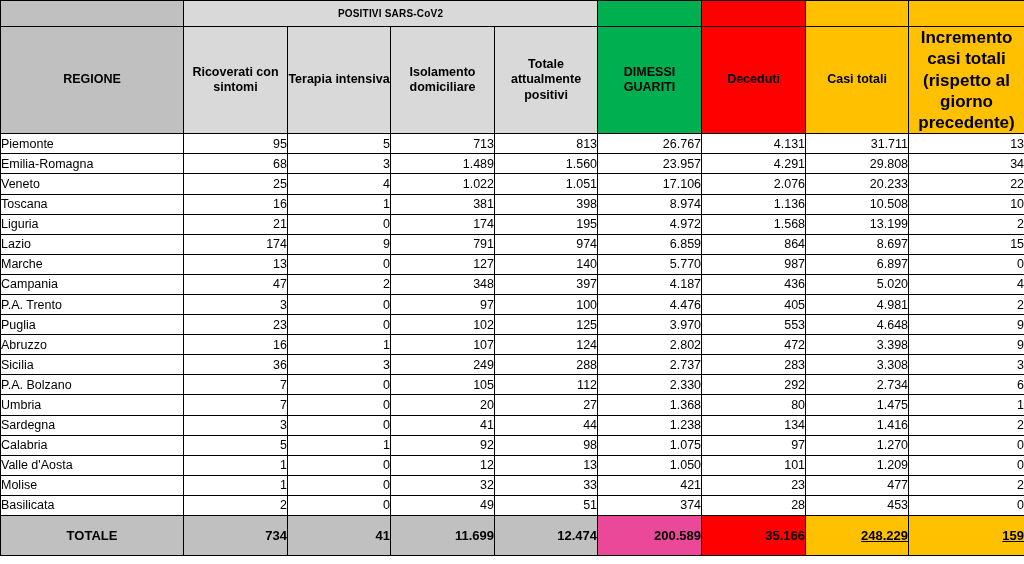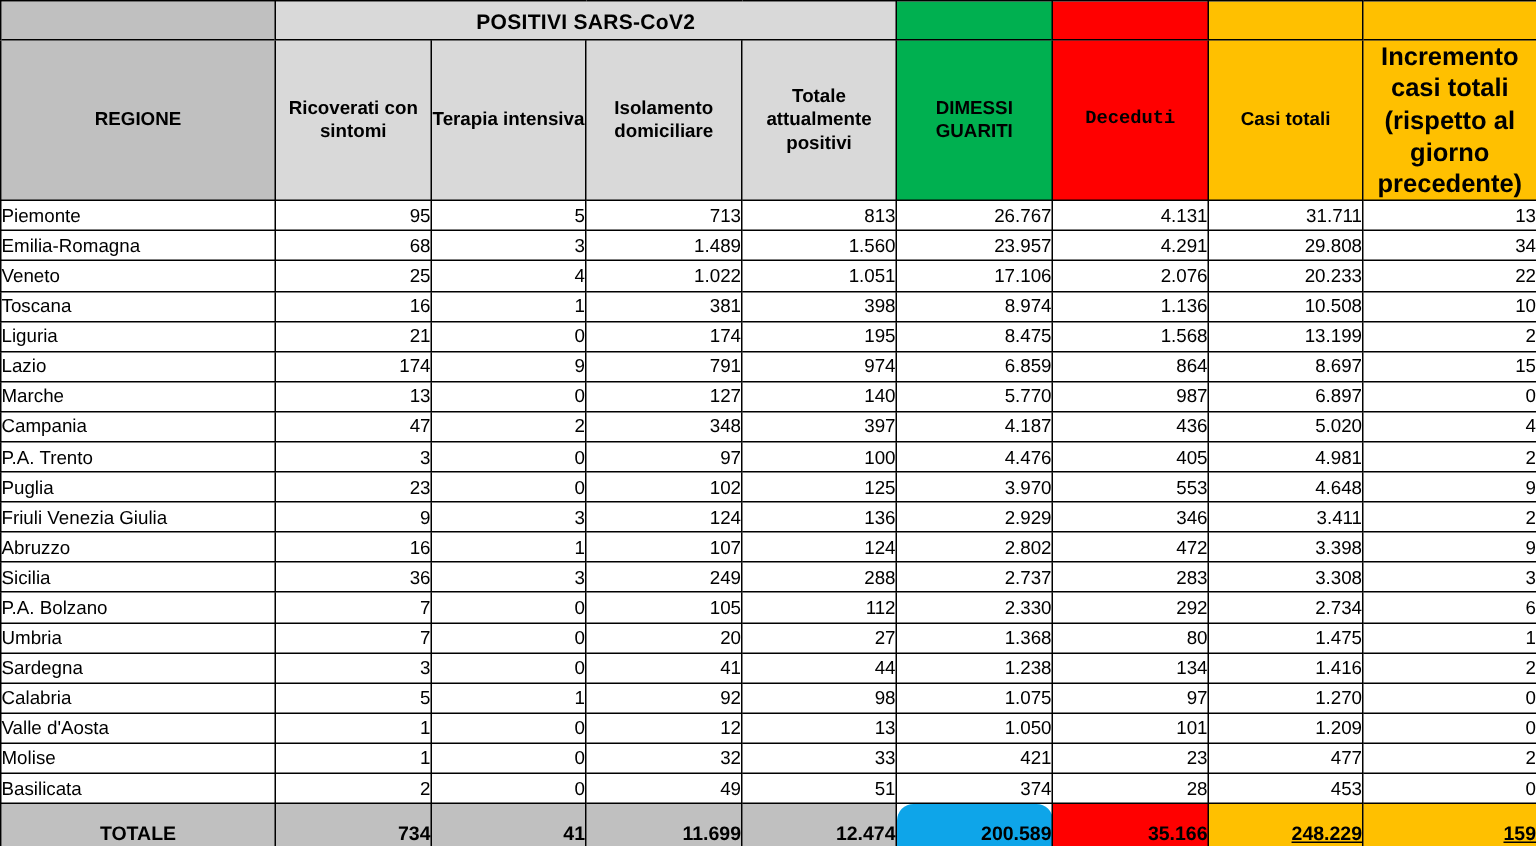--- a/index.html
+++ b/index.html
@@ -38,21 +38,21 @@
 
   
   .grp-empty {
     background: #c0c0c0;
     border-bottom: none !important;
   }
   .grp-positivi {
     background: #d9d9d9;
     text-align: center;
     font-weight: bold;
-    font-size: 14px;
+    font-size: 10px;
     height: 26px;
     vertical-align: middle;
     letter-spacing: 0.2px;
   }
   .grp-dimessi, .grp-dec, .grp-casi, .grp-incr {
     border-bottom: none !important;
   }
 
   
   th.head {
@@ -73,21 +73,20 @@
   }
   th.h-green {
     background: #00b050;
     color: #000;
     height: 86px;
   }
   th.h-red {
     background: #ff0000;
     color: #000;
     height: 86px;
-    font-family: Liberation Mono, monospace;
   }
   th.h-yellow {
     background: #ffc000;
     color: #000;
     height: 86px;
   }
   th.h-yellow-small {
     background: #ffc000;
     color: #000;
     height: 86px;
@@ -121,24 +120,23 @@
   td.tot-label {
     background: #c0c0c0;
     text-align: center;
   }
   td.tot-gray {
     background: #c0c0c0;
     text-align: right;
     padding-right: 6px;
   }
   td.tot-green {
-    background: #0ea5e9;
+    background: #ec4899;
     text-align: right;
     padding-right: 6px;
-    border-radius: 11px;
   }
   td.tot-red {
     background: #ff0000;
     text-align: right;
     padding-right: 6px;
   }
   td.tot-yellow {
     background: #ffc000;
     text-align: right;
     padding-right: 6px;
@@ -225,21 +223,21 @@
         <td class="num">1.136</td>
         <td class="num">10.508</td>
         <td class="num">10</td>
       </tr>
     <tr>
         <td class="region">Liguria</td>
         <td class="num">21</td>
         <td class="num">0</td>
         <td class="num">174</td>
         <td class="num">195</td>
-        <td class="num">8.475</td>
+        <td class="num">4.972</td>
         <td class="num">1.568</td>
         <td class="num">13.199</td>
         <td class="num">2</td>
       </tr>
     <tr>
         <td class="region">Lazio</td>
         <td class="num">174</td>
         <td class="num">9</td>
         <td class="num">791</td>
         <td class="num">974</td>
@@ -284,31 +282,20 @@
     <tr>
         <td class="region">Puglia</td>
         <td class="num">23</td>
         <td class="num">0</td>
         <td class="num">102</td>
         <td class="num">125</td>
         <td class="num">3.970</td>
         <td class="num">553</td>
         <td class="num">4.648</td>
         <td class="num">9</td>
-      </tr>
-    <tr>
-        <td class="region">Friuli Venezia Giulia</td>
-        <td class="num">9</td>
-        <td class="num">3</td>
-        <td class="num">124</td>
-        <td class="num">136</td>
-        <td class="num">2.929</td>
-        <td class="num">346</td>
-        <td class="num">3.411</td>
-        <td class="num">2</td>
       </tr>
     <tr>
         <td class="region">Abruzzo</td>
         <td class="num">16</td>
         <td class="num">1</td>
         <td class="num">107</td>
         <td class="num">124</td>
         <td class="num">2.802</td>
         <td class="num">472</td>
         <td class="num">3.398</td>

